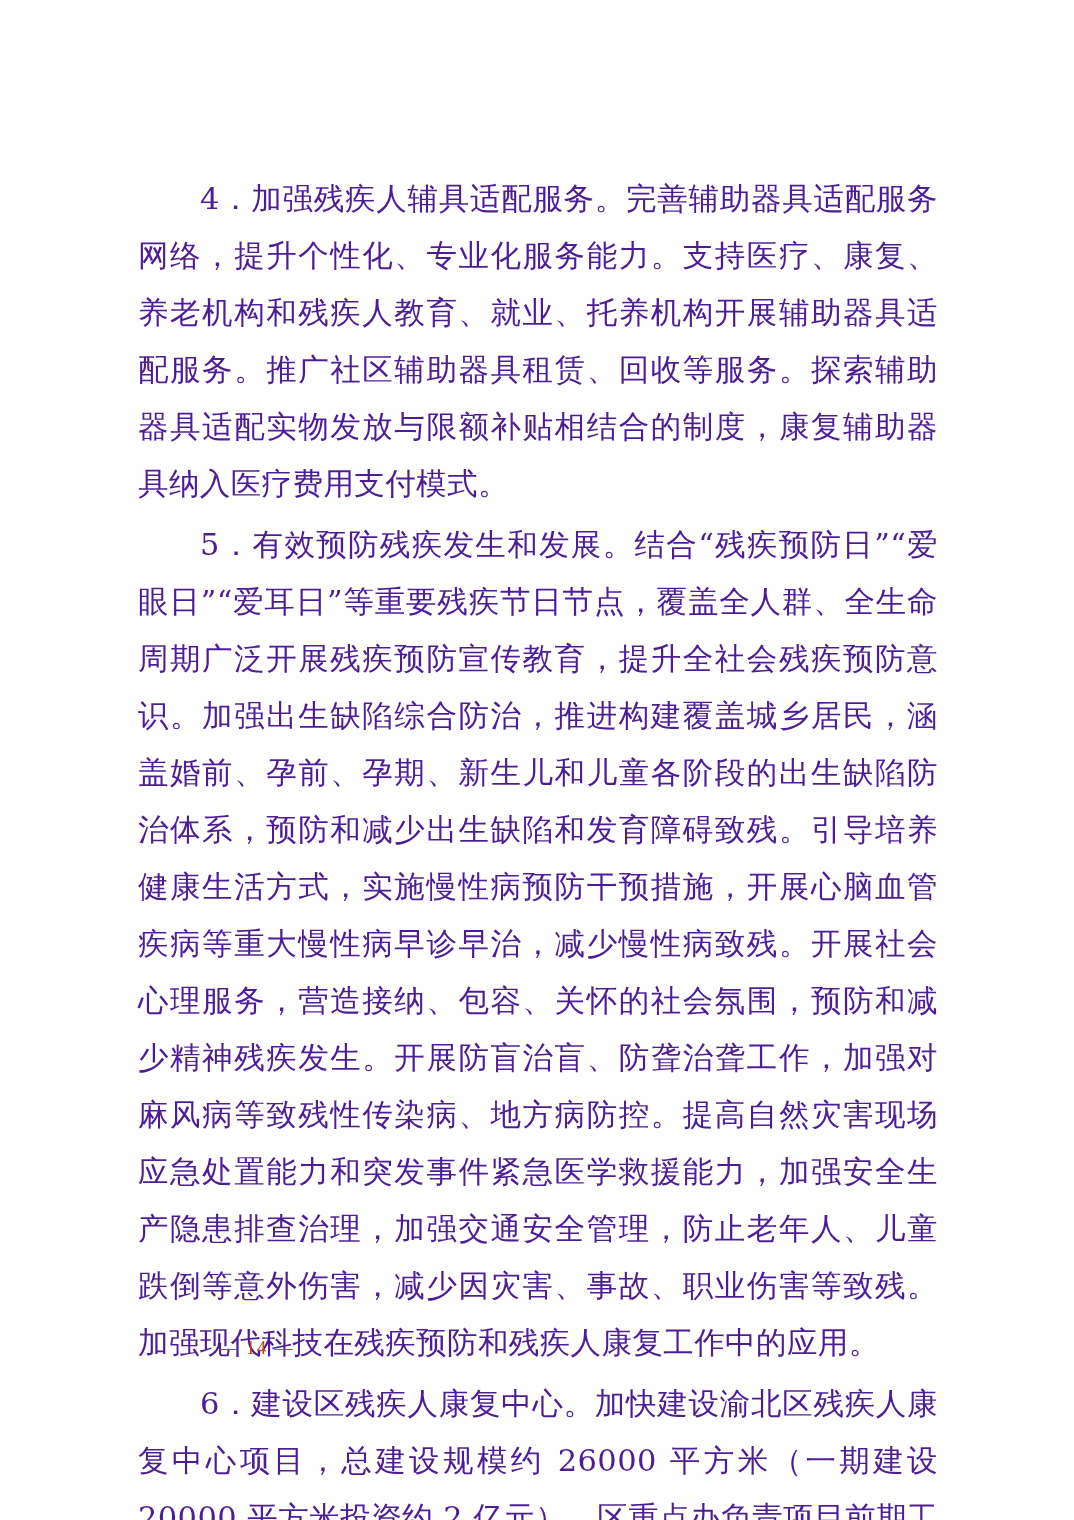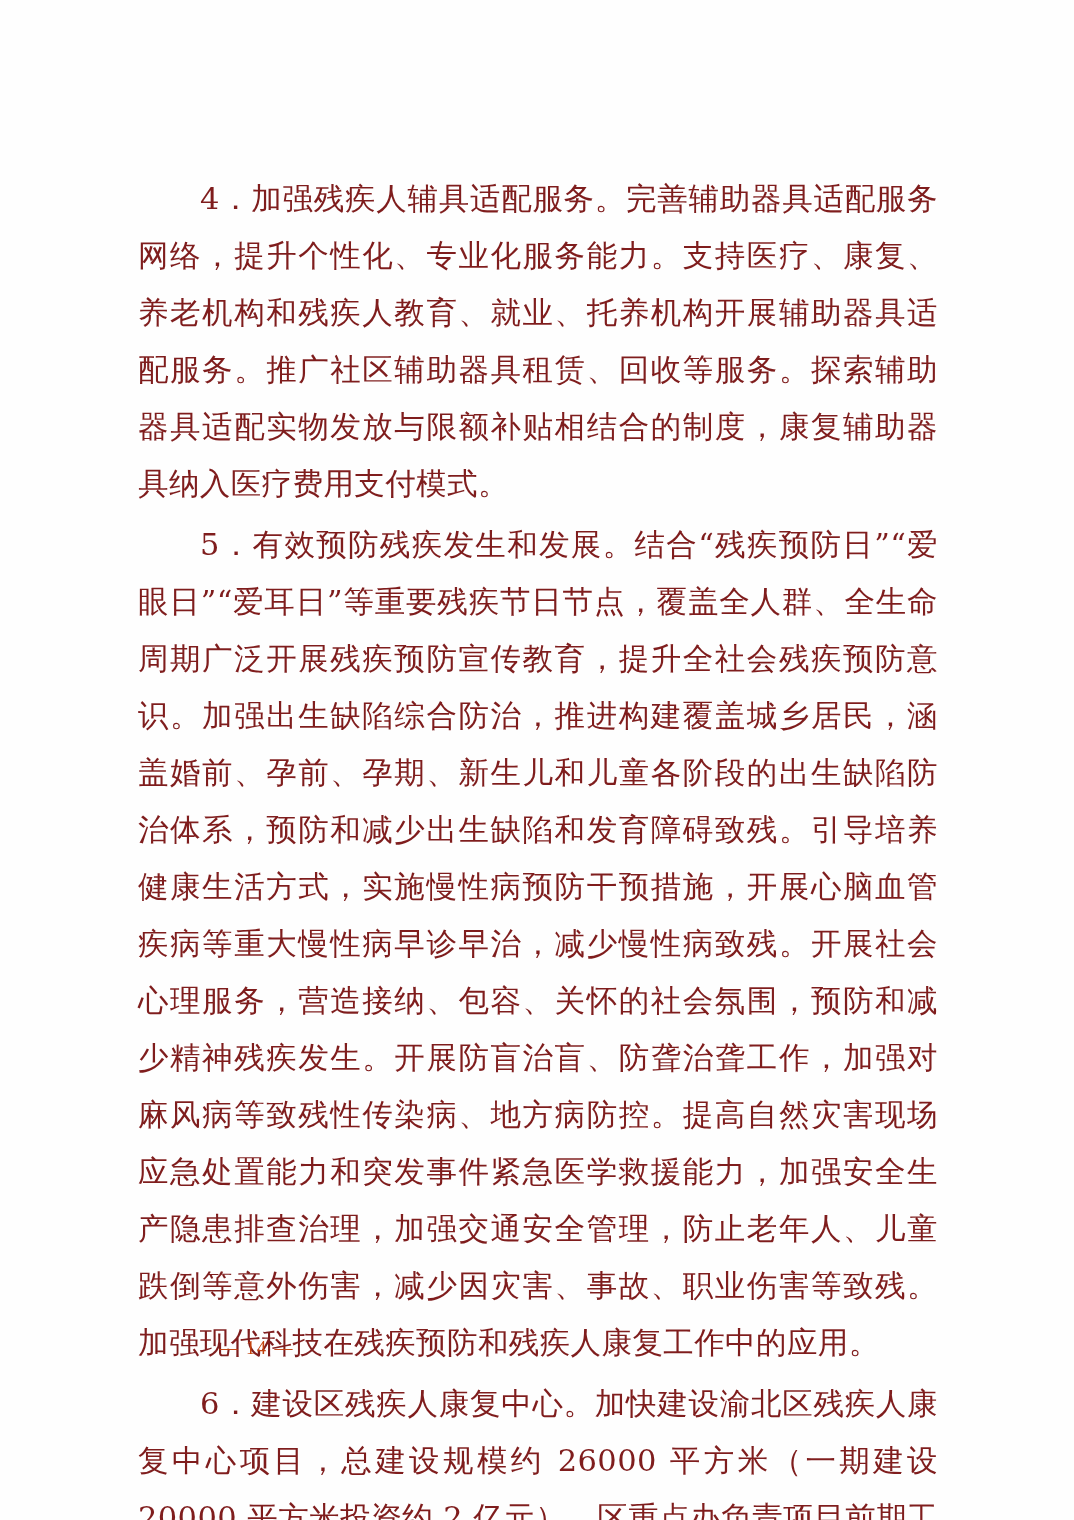--- a/index.html
+++ b/index.html
@@ -31,21 +31,21 @@
   }
   .para {
     font-size: 30.5px;
     line-height: 57px;
     letter-spacing: 0.4px;
     text-align: justify;
     text-justify: inter-ideograph;
     margin: 0 0 4px 0;
     text-indent: 62px;
     font-family: "DejaVu Serif", "Liberation Serif", serif;
-    color: #7f1d1d;
+    color: #4c1d95;
   }
   .footer {
     position: absolute;
     left: 0;
     top: 1338px;
     width: 1074px;
     text-align: center;
   }
   .pagenum {
     display: inline-block;

